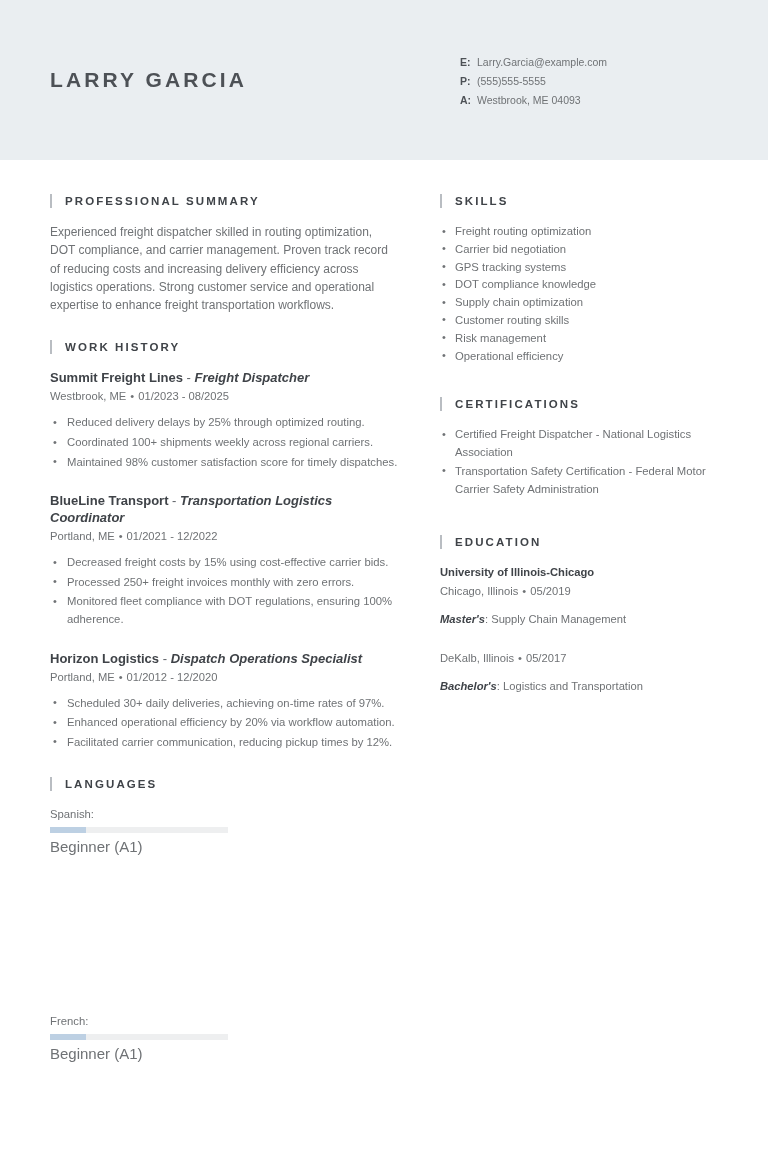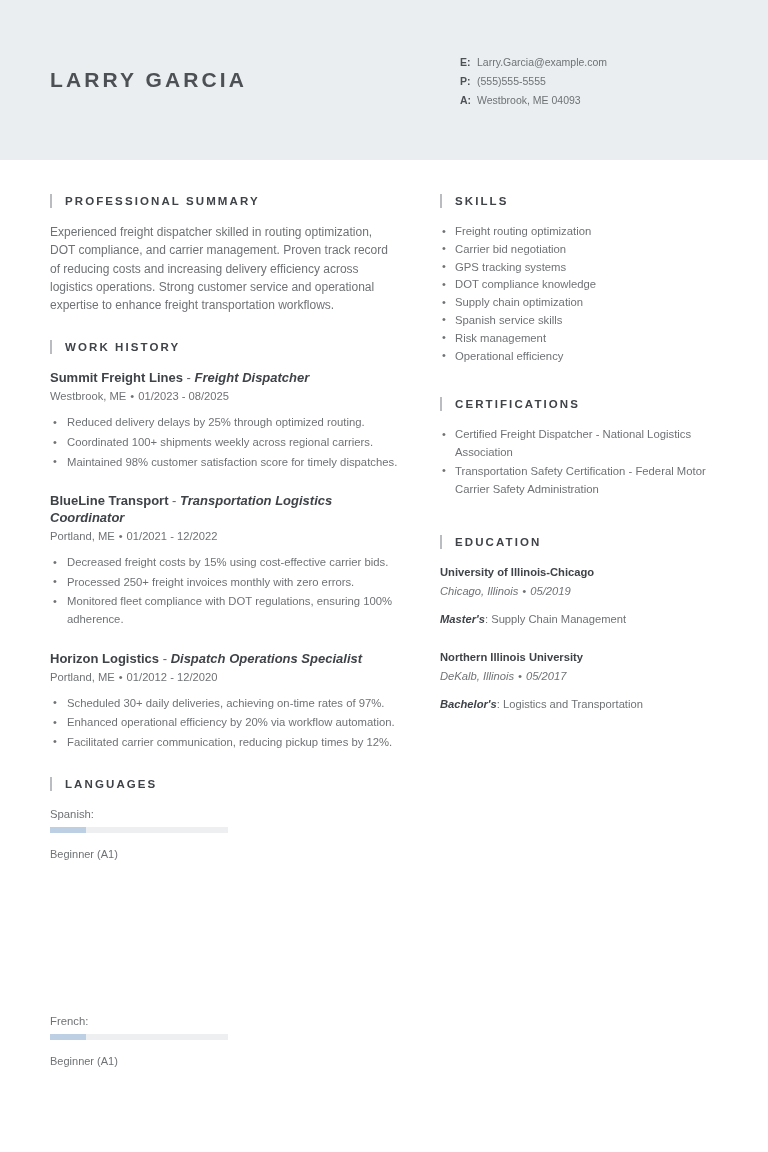--- a/index.html
+++ b/index.html
@@ -185,21 +185,20 @@
     font-size: 11.2px;
     font-weight: 700;
     color: #3f4348;
     line-height: 17px;
   }
   .edu-meta {
     font-size: 11.2px;
     color: #6f7275;
     line-height: 18px;
     margin-top: 1px;
-    font-style: italic;
   }
   .edu-meta .dot { padding: 0 4px; }
   .edu-degree {
     font-size: 11.2px;
     color: #6f7275;
     line-height: 17px;
     margin-top: 11px;
   }
   .edu-degree b {
     font-weight: 700;
@@ -229,24 +228,24 @@
     width: 178px;
     background: #eeeff0;
     position: relative;
     border-radius: 0;
   }
   .lang-fill {
     height: 6px;
     background: #bdd0e3;
   }
   .lang-level {
-    font-size: 11px;
+    font-size: 15px;
     color: #6f7275;
     line-height: 17px;
-    margin-top: 13px;
+    margin-top: 5px;
   }
 </style>
 </head>
 <body>
 
 <div class="page">
 
   <div class="header">
     <div class="header-name">LARRY GARCIA</div>
     <div class="contact-block">
@@ -368,21 +367,21 @@
         <div class="sec-head">
           <span class="sec-bar"></span>
           <span class="sec-title">SKILLS</span>
         </div>
         <ul class="plain-list">
           <li>Freight routing optimization</li>
           <li>Carrier bid negotiation</li>
           <li>GPS tracking systems</li>
           <li>DOT compliance knowledge</li>
           <li>Supply chain optimization</li>
-          <li>Spanish service skills</li>
+          <li>Customer routing skills</li>
           <li>Risk management</li>
           <li>Operational efficiency</li>
         </ul>
       </div>
 
       <div class="section" style="margin-top:32px;">
         <div class="sec-head">
           <span class="sec-bar"></span>
           <span class="sec-title">CERTIFICATIONS</span>
         </div>
@@ -402,21 +401,20 @@
           <div class="edu-school">University of Illinois-Chicago</div>
           <div class="edu-meta">
             <span>Chicago, Illinois</span><span class="dot">•</span><span>05/2019</span>
           </div>
           <div class="edu-degree">
             <b>Master's</b><span>: </span><span>Supply Chain Management</span>
           </div>
         </div>
 
         <div class="edu-entry" style="margin-top:21px;">
-          <div class="edu-school">Northern Illinois University</div>
           <div class="edu-meta">
             <span>DeKalb, Illinois</span><span class="dot">•</span><span>05/2017</span>
           </div>
           <div class="edu-degree">
             <b>Bachelor's</b><span>: </span><span>Logistics and Transportation</span>
           </div>
         </div>
 
       </div>
 

